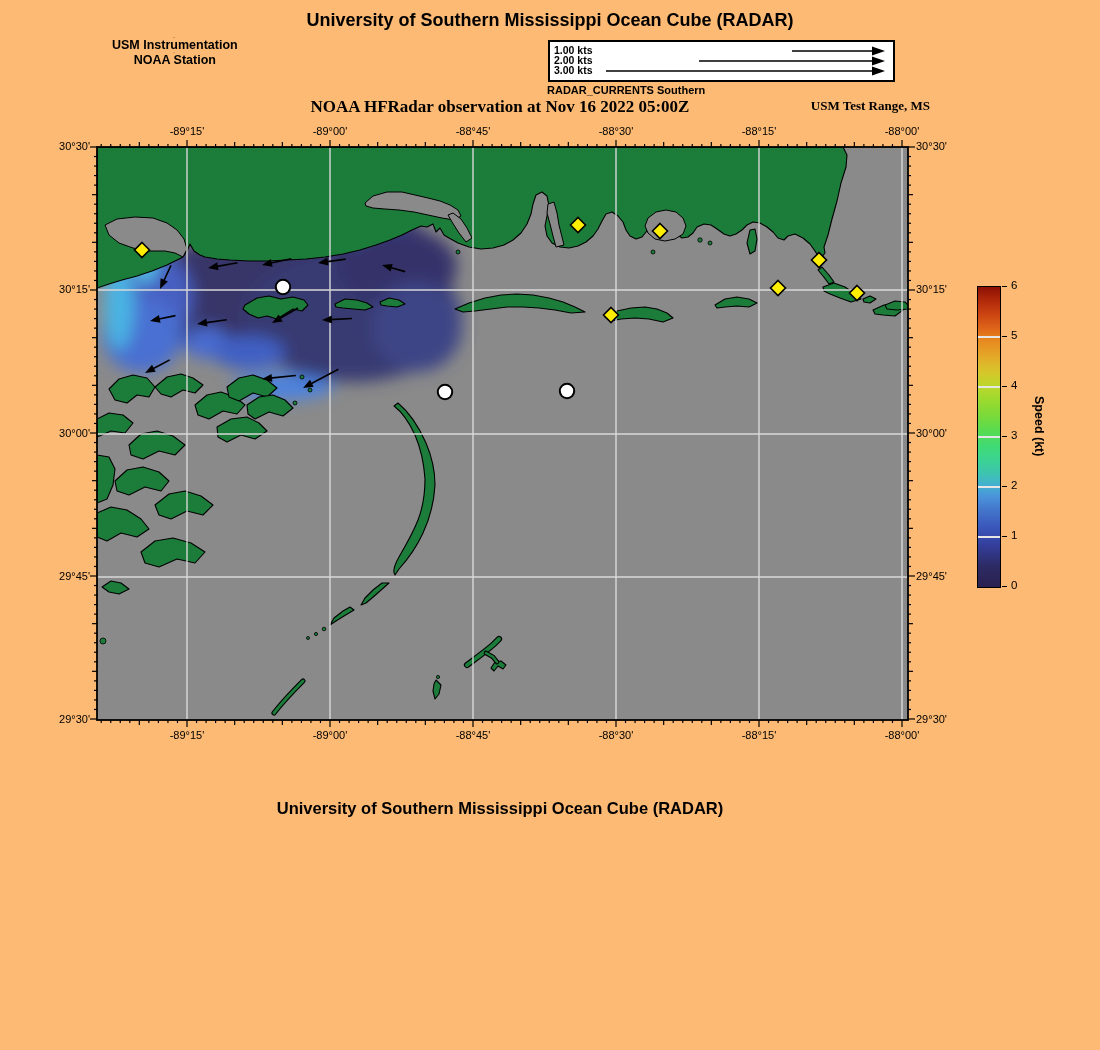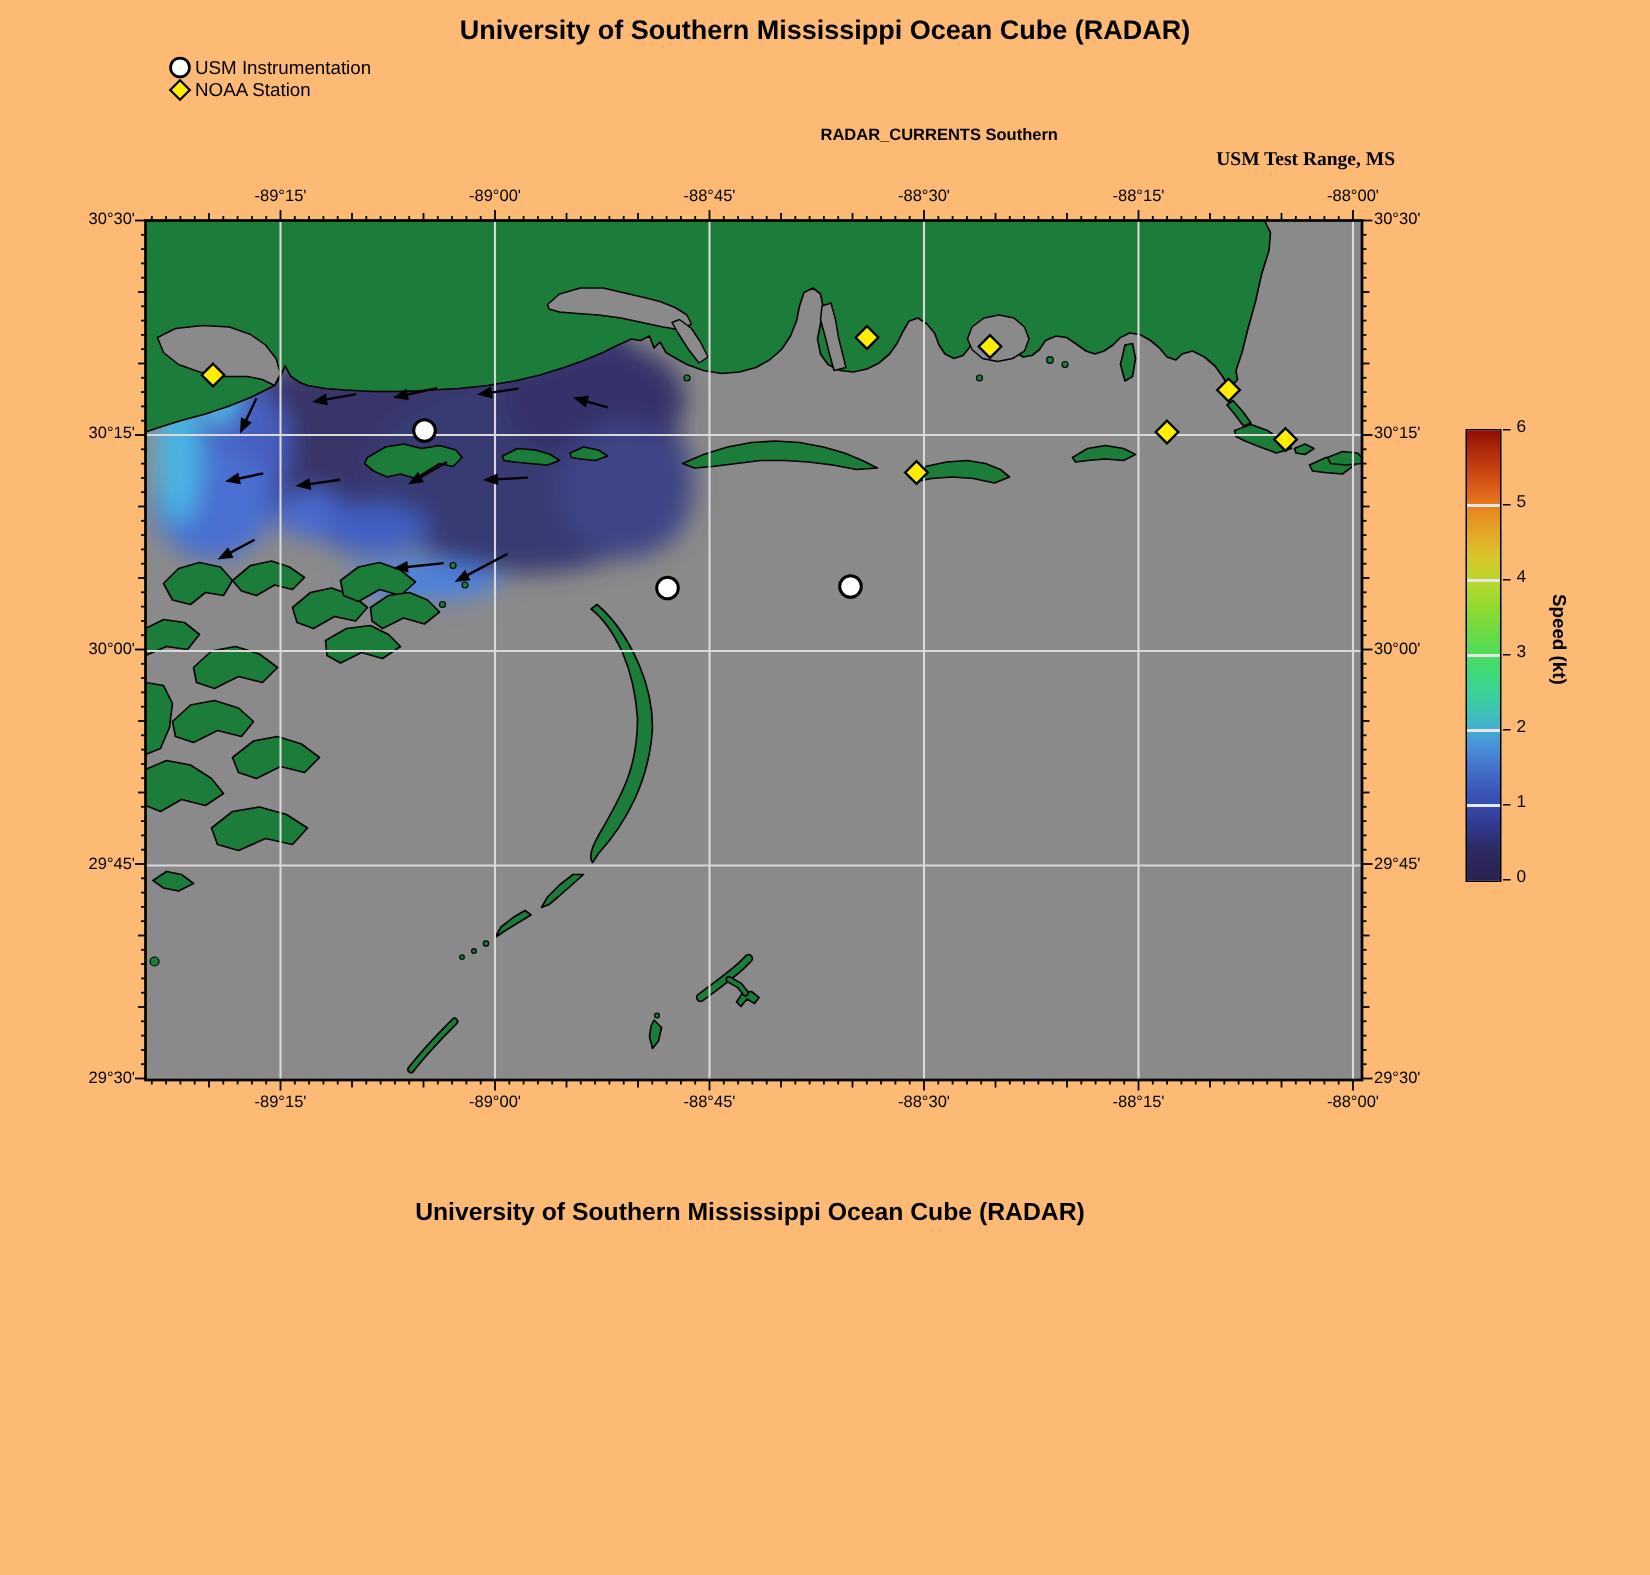--- a/index.html
+++ b/index.html
@@ -5,21 +5,21 @@
   html,body{margin:0;padding:0;background:#ffffff;}
   #figure{position:relative;width:1100px;height:1050px;background:#fdba74;overflow:hidden;
           font-family:"Liberation Sans",sans-serif;color:#000;}
   .abs{position:absolute;}
   #main-title{left:0;top:10px;width:1100px;text-align:center;font-size:18px;font-weight:bold;}
   #bottom-title{left:0;top:799px;width:1000px;text-align:center;font-size:16.5px;font-weight:bold;}
   #subtitle{left:0;top:97px;width:1000px;text-align:center;font-family:"Liberation Serif",serif;
             font-size:17px;font-weight:bold;}
   #region-label{left:745px;top:98px;width:185px;text-align:right;font-family:"Liberation Serif",serif;
             font-size:13px;font-weight:bold;}
-  .legend-row{height:15px;display:flex;align-items:center;font-size:12.5px;font-weight:normal;}
+  .legend-row{height:15px;display:flex;align-items:center;font-size:12.5px;font-weight:bold;flex-direction:column;}
   #legend{left:112px;top:37px;}
   #scale-box{left:548px;top:40px;width:343px;height:38px;border:2px solid #000;background:#fff;}
   .scale-label{position:absolute;left:4px;font-size:10.5px;font-weight:bold;line-height:10px;}
   #scale-caption{left:547px;top:84px;font-size:11px;font-weight:bold;}
   .tick-label{position:absolute;font-size:11px;color:#000;}
   .lon-label{width:70px;text-align:center;}
   .lat-label-left{width:62px;text-align:right;}
   .lat-label-right{width:62px;text-align:left;}
   #colorbar{left:977px;top:286px;width:22px;height:300px;border:1.5px solid #000;}
   #colorbar-grad{position:absolute;left:0;top:0;width:100%;height:100%;}
@@ -44,22 +44,36 @@
       <span>USM Instrumentation</span>
     </div>
     <div class="legend-row">
       <svg width="18" height="16">
         <path d="M8,1.5 L14.5,8 8,14.5 1.5,8 Z" fill="#ffee00" stroke="#000" stroke-width="1.5"></path>
       </svg>
       <span>NOAA Station</span>
     </div>
   </div>
 
+  <div id="scale-box" class="abs">
+    <svg id="scale-svg" width="343" height="38">
+        <line x1="242" y1="9" x2="326" y2="9" stroke="#000" stroke-width="1.4"></line>
+        <polygon points="335,9 322,4.5 322,13.5" fill="#000"></polygon>
+        <line x1="149" y1="19" x2="326" y2="19" stroke="#000" stroke-width="1.4"></line>
+        <polygon points="335,19 322,14.5 322,23.5" fill="#000"></polygon>
+        <line x1="56" y1="29" x2="326" y2="29" stroke="#000" stroke-width="1.4"></line>
+        <polygon points="335,29 322,24.5 322,33.5" fill="#000"></polygon>
+      </svg>
+  <div class="scale-label" style="top: 2.5px; position: absolute;">1.00 kts</div>
+      <div class="scale-label" style="top: 12.5px; position: absolute;">2.00 kts</div>
+      <div class="scale-label" style="top: 22.5px; position: absolute;">3.00 kts</div>
+    </div>
   <div id="scale-caption" class="abs">RADAR_CURRENTS Southern</div>
 
+  <div id="subtitle" class="abs">NOAA HFRadar observation at Nov 16 2022 05:00Z</div>
   <div id="region-label" class="abs">USM Test Range, MS</div>
 
   <svg id="map-svg" class="abs" style="left:97px;top:147px;overflow:visible" width="811" height="573">
       <defs>
         <filter id="blobblur" x="-40%" y="-40%" width="180%" height="180%">
           <feGaussianBlur stdDeviation="8"></feGaussianBlur>
         </filter>
         <clipPath id="mapclip">
           <rect x="0" y="0" width="811" height="573"></rect>
         </clipPath>

